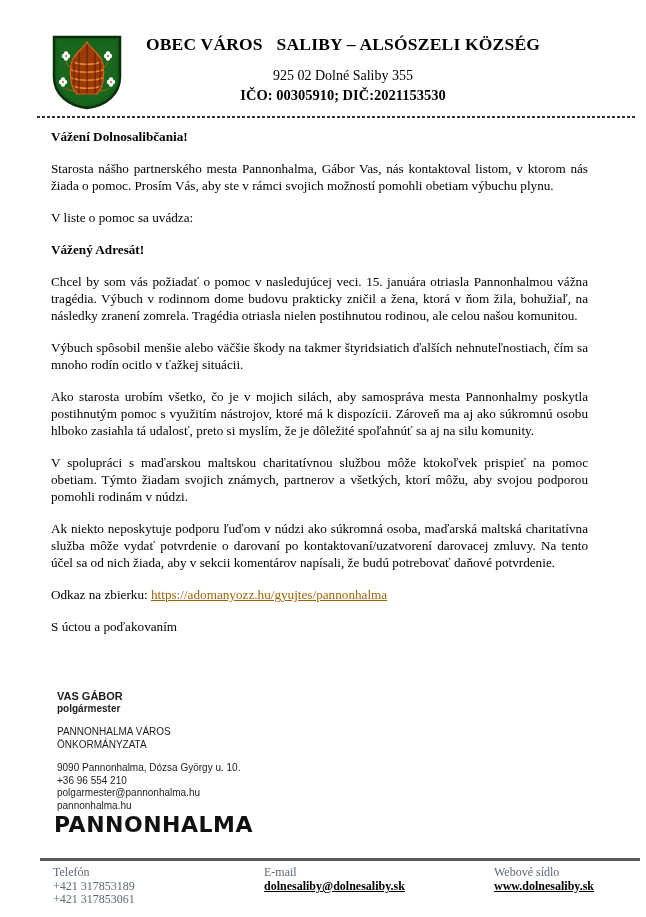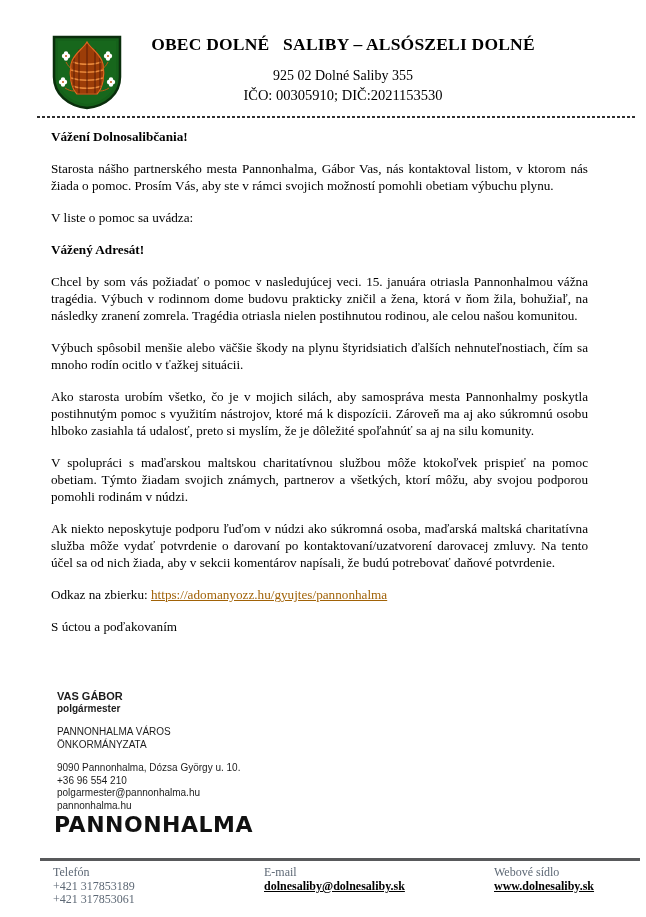--- a/index.html
+++ b/index.html
@@ -8,21 +8,21 @@
     font-family:"Liberation Serif", serif; color:#000; overflow:hidden;
   }
   
   .crest { position:absolute; left:50px; top:32px; width:74px; height:80px; }
   .header-text { position:absolute; left:120px; top:34px; width:446px; text-align:center; }
   .header-title {
     font-size:17.5px; font-weight:bold; letter-spacing:0.2px;
     white-space:pre-wrap; line-height:21px; margin:0;
   }
   .header-address { font-size:14px; line-height:18px; margin-top:12px; }
-  .header-ids { font-size:14.5px; line-height:18px; margin-top:1px; }
+  .header-ids { font-size:14.5px; line-height:18px; margin-top:1px;font-weight:bold; }
   .dash-sep {
     position:absolute; left:37px; top:116px; width:599px; height:2px;
     background:repeating-linear-gradient(90deg,#2f2f2f 0 3px,transparent 3px 5px);
   }
   
   .body-text {
     position:absolute; left:51px; top:128px; width:547px;
     font-size:13.2px; line-height:17px; text-align:justify;
   }
   .body-text p { margin:0 10px 15px 0; }
@@ -95,34 +95,34 @@
       <g fill="#c35a12">
         <circle cx="16" cy="24" r="1"></circle>
           <circle cx="58" cy="24" r="1"></circle>
           <circle cx="13" cy="50" r="1"></circle>
           <circle cx="61" cy="50" r="1"></circle>
       </g>
     </svg>
   </div>
 
   <div class="header-text">
-    <div class="header-title">OBEC DOLNÉ   SALIBY – ALSÓSZELI DOLNÉ</div>
+    <div class="header-title">OBEC VÁROS   SALIBY – ALSÓSZELI KÖZSÉG</div>
     <div class="header-address">925 02 Dolné Saliby 355</div>
     <div class="header-ids">IČO: 00305910;  DIČ:2021153530</div>
   </div>
 
   <div class="dash-sep"></div>
 
   <div class="body-text">
     <p class="bold left">Vážení Dolnosalibčania!</p>
     <p>Starosta nášho partnerského mesta Pannonhalma, Gábor Vas, nás kontaktoval listom, v ktorom nás žiada o pomoc. Prosím Vás, aby ste v rámci svojich možností pomohli obetiam výbuchu plynu.</p>
     <p class="left">V liste o pomoc sa uvádza:</p>
     <p class="bold left">Vážený Adresát!</p>
     <p>Chcel by som vás požiadať o pomoc v nasledujúcej veci.  15. januára otriasla Pannonhalmou vážna tragédia.  Výbuch v rodinnom dome budovu prakticky zničil a žena, ktorá v ňom žila, bohužiaľ, na následky zranení zomrela. Tragédia otriasla nielen postihnutou rodinou, ale celou našou komunitou.</p>
-    <p>Výbuch spôsobil menšie alebo väčšie škody na plynu štyridsiatich ďalších nehnuteľnostiach, čím sa mnoho rodín ocitlo v ťažkej situácii.</p>
+    <p>Výbuch spôsobil menšie alebo väčšie škody na takmer štyridsiatich ďalších nehnuteľnostiach, čím sa mnoho rodín ocitlo v ťažkej situácii.</p>
     <p>Ako starosta urobím všetko, čo je v mojich silách, aby samospráva mesta Pannonhalmy poskytla postihnutým pomoc s využitím nástrojov, ktoré má k dispozícii.  Zároveň ma aj ako súkromnú osobu hlboko zasiahla tá udalosť, preto si myslím, že je dôležité spoľahnúť sa aj na silu komunity.</p>
     <p>V spolupráci s maďarskou maltskou charitatívnou službou môže ktokoľvek prispieť na pomoc obetiam.  Týmto žiadam svojich známych, partnerov a všetkých, ktorí môžu, aby svojou podporou pomohli rodinám v núdzi.</p>
     <p>Ak niekto neposkytuje podporu ľuďom v núdzi ako súkromná osoba, maďarská maltská charitatívna služba môže vydať potvrdenie o darovaní po kontaktovaní/uzatvorení darovacej zmluvy.  Na tento účel sa od nich žiada, aby v sekcii komentárov napísali, že budú potrebovať daňové potvrdenie.</p>
     <p class="left">
       <span>Odkaz na zbierku: </span><a class="collection-link" href="#">https://adomanyozz.hu/gyujtes/pannonhalma</a>
     </p>
     <p class="left closing">S úctou a poďakovaním</p>
   </div>
 
   <div class="signature">

